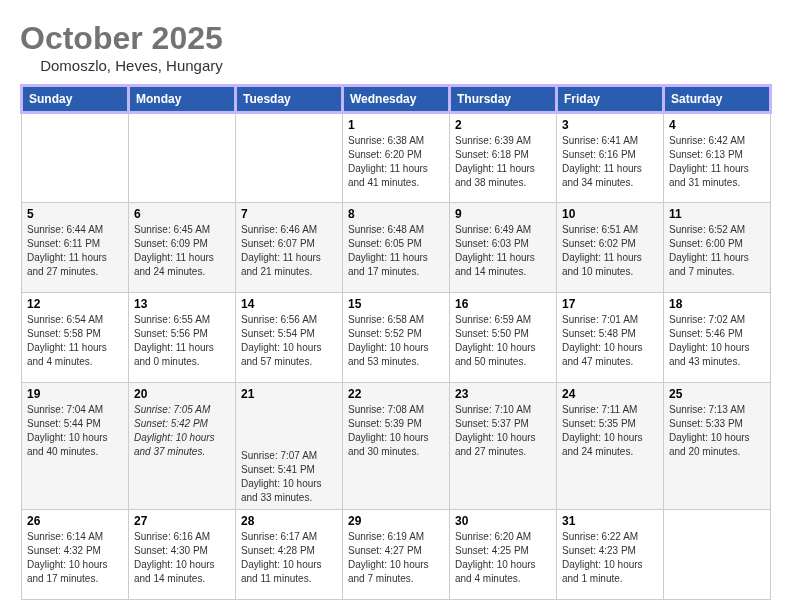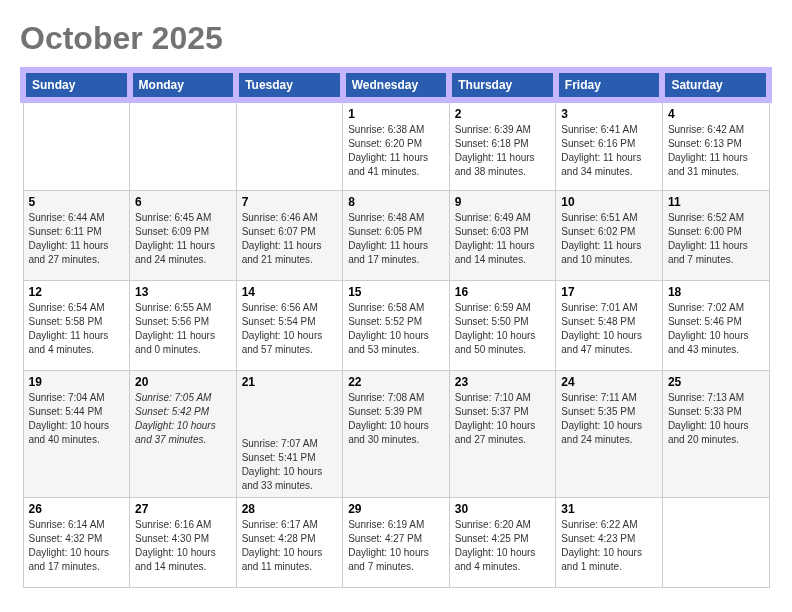--- a/index.html
+++ b/index.html
@@ -50,21 +50,21 @@
       width: 100%;
       border-collapse: collapse;
       font-size: 11px;
     }
     .calendar th {
       background: #2a5db0;
       color: #fff;
       text-align: left;
       padding: 5px 6px;
       font-size: 12px;
-      border: 6px solid #c4b5fd;
+      border: 3px solid #c4b5fd;
     }
     .calendar td {
       border: 1px solid #ccc;
       vertical-align: top;
       padding: 4px 5px;
       width: calc(100% / 7);
       min-height: 80px;
       height: 90px;
     }
     .day-number {
@@ -84,20 +84,21 @@
     tr:nth-child(odd) td { background: #fff; }
     tr:nth-child(even) td { background: #f5f5f5; }
     .calendar thead tr th { background: #2a5db0; }
   </style>
 </head>
 <body>
 
 <div class="header">
   <div class="title-block">
     <div class="month-title">October 2025</div>
+    <div class="subtitle">Domoszlo, Heves, Hungary</div>
   </div>
 </div>
 
 <table class="calendar">
   <thead>
     <tr>
     <th>Sunday</th>
         <th>Monday</th>
         <th>Tuesday</th>
         <th>Wednesday</th>

